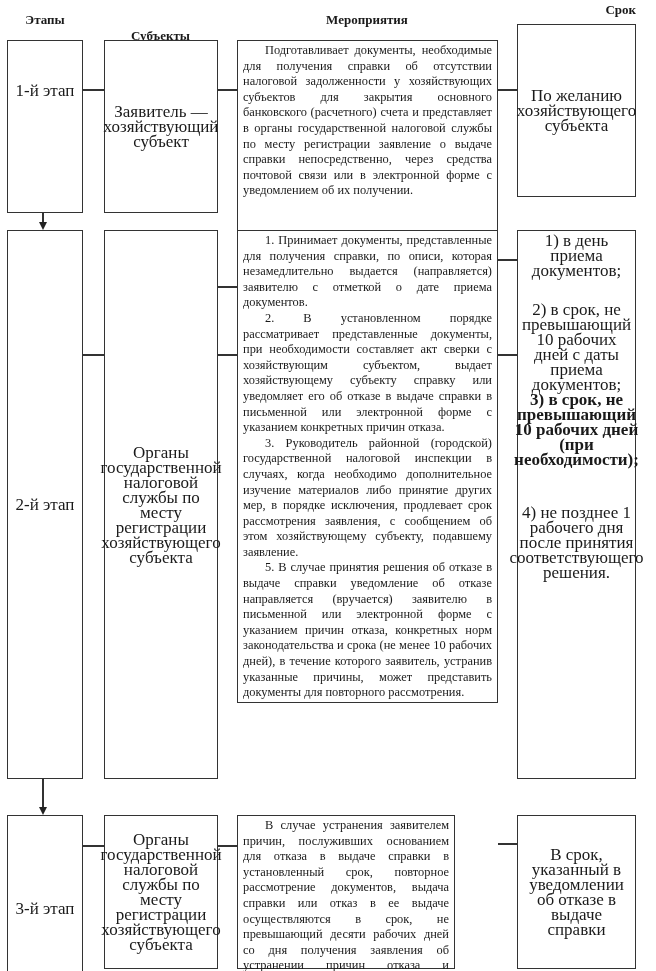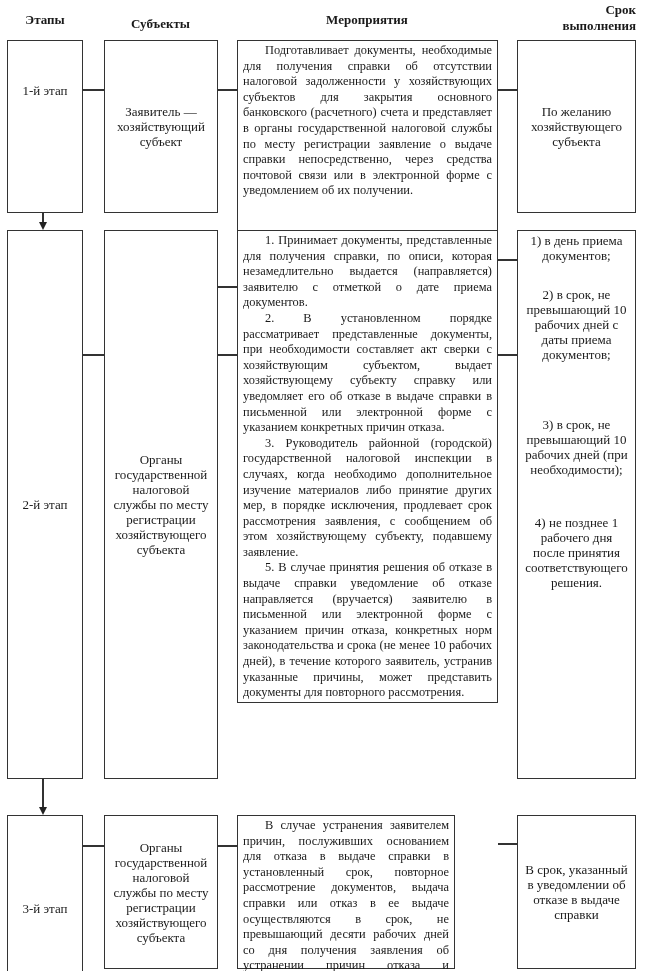--- a/index.html
+++ b/index.html
@@ -1,55 +1,55 @@
 <!DOCTYPE html>
 <html><head>
 <meta charset="utf-8">
 <style>
   html, body { margin: 0; padding: 0; background: #ffffff; }
   body { width: 656px; height: 971px; position: relative; overflow: hidden;
          font-family: "Liberation Serif", "DejaVu Serif", serif; color: #1a1a1a; }
   .hdr { position: absolute; font-weight: bold; font-size: 13px; text-align: center; line-height: 16px; }
   .box { position: absolute; border: 1.5px solid #333; background: #fff; box-sizing: border-box;
          display: flex; align-items: center; justify-content: center; text-align: center;
-         font-size: 13px; line-height: 15px; }
+         font-size: 17px; line-height: 15px; }
   .box.text { display: block; text-align: justify; padding: 2px 5px 0 5px; font-size: 12.4px; line-height: 15.6px; }
   .box.text p { margin: 0; text-indent: 22px; text-align: justify; text-align-last: auto; }
   .box.col4 { flex-direction: column; justify-content: flex-start; }
   .line { position: absolute; background: #333; }
   .hline { height: 1.5px; }
   .vline { width: 1.5px; }
   .arrowhead { position: absolute; width: 0; height: 0;
                border-left: 4px solid transparent; border-right: 4px solid transparent; border-top: 8px solid #222; }
   .col4-item { display: block; }
 </style>
 </head>
 <body>
 
 <div class="hdr" style="left:10px; top:12px; width:70px;">Этапы</div>
-<div class="hdr" style="left:104px; top:16px; width:113px;">Субъекты</div>
+<div class="hdr" style="left:104px; top:28px; width:113px;">Субъекты</div>
 <div class="hdr" style="left:237px; top:12px; width:260px;">Мероприятия</div>
 <div class="hdr" style="left:517px; top:2px; width:119px;text-align:right;">
   <div>Срок</div>
   <div>выполнения</div>
 </div>
 
 <div class="box" style="left:7px; top:40px; width:76px; height:173px; align-items:flex-start; padding-top:42px;">
   <span>1-й этап</span>
 </div>
 <div class="line hline" style="left:83px; top:89px; width:21px;"></div>
 <div class="box" style="left:104px; top:40px; width:114px; height:173px; padding:0 8px;">
   <span>Заявитель — хозяйствующий субъект</span>
 </div>
 <div class="line hline" style="left:218px; top:89px; width:19px;"></div>
 <div class="box text" style="left:237px; top:40px; width:261px; height:211px;">
   <p>Подготавливает документы, необходимые для получения справки об отсутствии налоговой задолженности у хозяйствующих субъектов для закрытия основного банковского (расчетного) счета и представляет в органы государственной налоговой службы по месту регистрации заявление о выдаче справки непосредственно, через средства почтовой связи или в электронной форме с уведомлением об их получении.</p>
 </div>
 <div class="line hline" style="left:498px; top:89px; width:19px;"></div>
-<div class="box" style="left:517px; top:40px; width:119px; height:173px; padding:8px 6px;">
+<div class="box" style="left:517px; top:24px; width:119px; height:173px; padding:8px 6px;">
   <span>По желанию хозяйствующего субъекта</span>
 </div>
 
 <div class="line vline" style="left:42px; top:213px; height:10px;"></div>
 <div class="arrowhead" style="left:39px; top:222px;"></div>
 
 <div class="box" style="left:7px; top:230px; width:76px; height:549px;">
   <span>2-й этап</span>
 </div>
 <div class="line hline" style="left:83px; top:354px; width:21px;"></div>
@@ -62,21 +62,21 @@
   <p>1. Принимает документы, представленные для получения справки, по описи, которая незамедлительно выдается (направляется) заявителю с отметкой о дате приема документов.</p>
   <p>2. В установленном порядке рассматривает представленные документы, при необходимости составляет акт сверки с хозяйствующим субъектом, выдает хозяйствующему субъекту справку или уведомляет его об отказе в выдаче справки в письменной или электронной форме с указанием конкретных причин отказа.</p>
   <p>3. Руководитель районной (городской) государственной налоговой инспекции в случаях, когда необходимо дополнительное изучение материалов либо принятие других мер, в порядке исключения, продлевает срок рассмотрения заявления, с сообщением об этом хозяйствующему субъекту, подавшему заявление.</p>
   <p>5. В случае принятия решения об отказе в выдаче справки уведомление об отказе направляется (вручается) заявителю в письменной или электронной форме с указанием причин отказа, конкретных норм законодательства и срока (не менее 10 рабочих дней), в течение которого заявитель, устранив указанные причины, может представить документы для повторного рассмотрения.</p>
 </div>
 <div class="line hline" style="left:498px; top:259px; width:19px;"></div>
 <div class="line hline" style="left:498px; top:354px; width:19px;"></div>
 <div class="box col4" style="left:517px; top:230px; width:119px; height:549px; padding:2px 6px 0 6px;">
   <span class="col4-item" style="margin-top:0;">1) в день приема документов;</span>
   <span class="col4-item" style="margin-top:24px;">2) в срок, не превышающий 10 рабочих дней с даты приема документов;</span>
-  <span class="col4-item" style="margin-top:55px;">3) в срок, не превышающий 10 рабочих дней (при необходимости);</span>
+  <span class="col4-item" style="font-weight:bold;">3) в срок, не превышающий 10 рабочих дней (при необходимости);</span>
   <span class="col4-item" style="margin-top:38px;">4) не позднее 1 рабочего дня после принятия соответствующего решения.</span>
 </div>
 
 <div class="line vline" style="left:42px; top:779px; height:29px;"></div>
 <div class="arrowhead" style="left:39px; top:807px;"></div>
 
 <div class="box" style="left:7px; top:815px; width:76px; height:186px;">
   <span>3-й этап</span>
 </div>
 <div class="line hline" style="left:83px; top:845px; width:21px;"></div>

